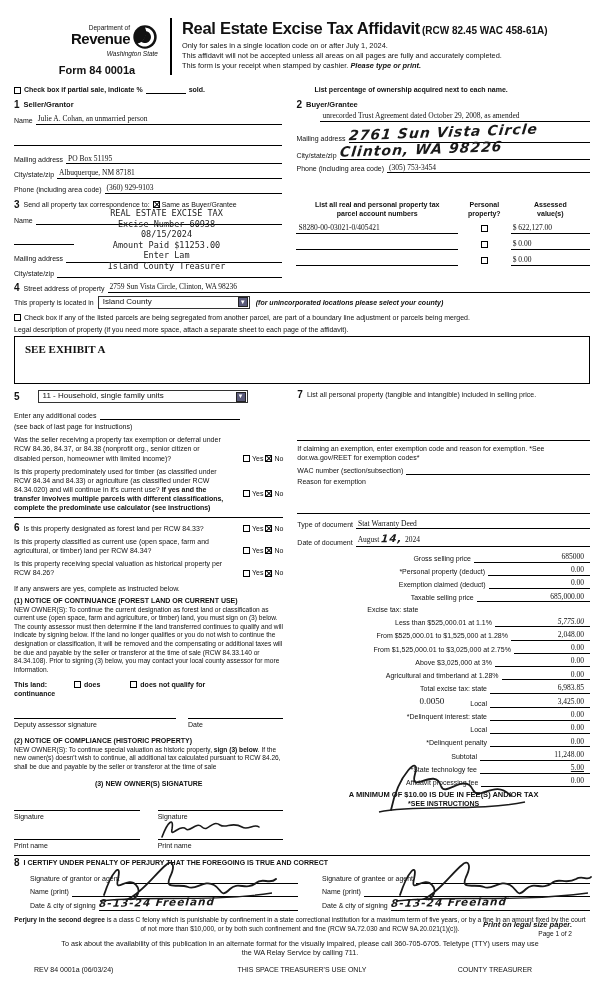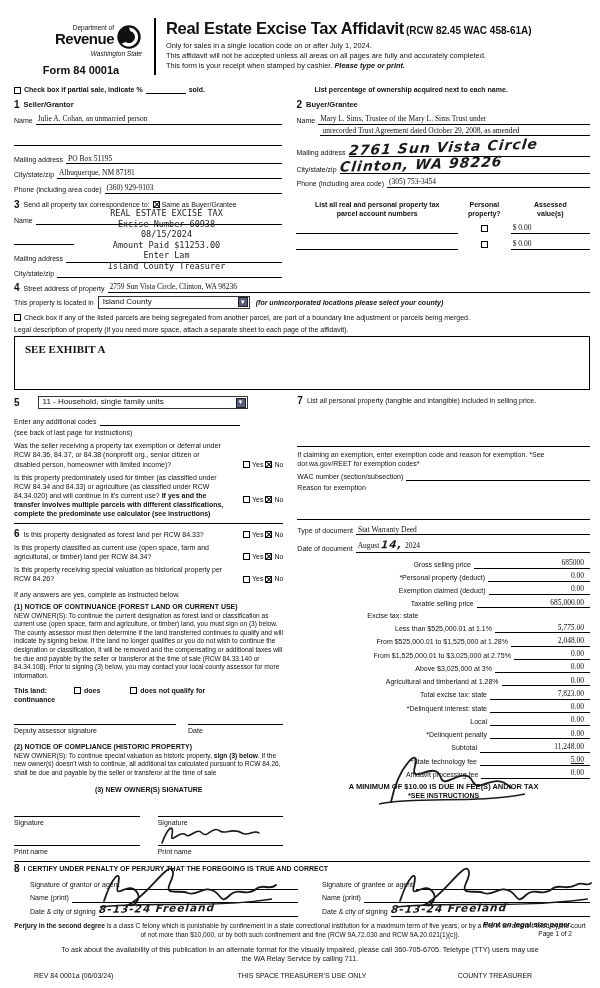--- a/index.html
+++ b/index.html
@@ -39,21 +39,21 @@
   .sig-scribble { position:absolute; pointer-events:none; }
   .qrow { display:flex; justify-content:space-between; align-items:flex-end; margin-top:4px; }
   .qtext { width:210px; }
   .yn { white-space:nowrap; display:flex; align-items:center; gap:2px; flex:none; }
 </style>
 </head>
 <body>
 
 <div class="page">
 
-  <div style="display:flex; padding:16px 10px 4px 20px;">
+  <div style="display:flex; padding:16px 10px 4px 36px;">
     <div style="width:122px; flex:none; text-align:right; padding-top:8px;">
       <div style="display:flex; justify-content:flex-end; align-items:flex-start;">
         <div style="text-align:right; margin-right:2px;">
           <div style="font-size:6.5px;">Department of</div>
           <div style="font-size:15px; font-weight:bold; letter-spacing:-0.5px; line-height:0.9;">Revenue</div>
         </div>
         <span style="display:inline-block;">
           <svg width="26" height="26" viewBox="0 0 30 30">
             <circle cx="15" cy="15" r="13.5" fill="#111"></circle>
             <path d="M15 4 a11 11 0 1 1 -8.5 18.5 a13 13 0 0 0 8.5 -18.5 Z" fill="#fff"></path>
@@ -114,24 +114,20 @@
         <span>Phone (including area code)</span>
         <span class="ul grow" style="margin-left:3px;"><span class="val">(360) 929-9103</span></span>
       </div>
     </div>
 
     <div style="width:52%; padding-left:6px;">
       <div class="rc">
           <span class="sec-num">2</span>
           <span class="sec-title">Buyer/Grantee</span>
         </div>
-      <div class="r" style="margin-top:4px;">
-        <span>Name</span>
-        <span class="ul grow" style="margin-left:3px;"><span class="val">Mary L. Sims, Trustee of the Mary L. Sims Trust under</span></span>
-      </div>
       <div class="ul" style="margin-left:24px; margin-top:1px;"><span class="val">unrecorded Trust Agreement dated October 29, 2008, as amended</span></div>
       <div class="r" style="margin-top:5px; height:16px;">
         <span>Mailing address</span>
         <span class="ul grow" style="margin-left:3px;"><span class="hw hw-big">2761 Sun Vista Circle</span></span>
       </div>
       <div class="r" style="margin-top:2px; height:15px;">
         <span>City/state/zip</span>
         <span class="ul grow" style="margin-left:3px;"><span class="hw hw-big">Clinton, WA 98226</span></span>
       </div>
       <div class="r" style="margin-top:3px;">
@@ -182,20 +178,25 @@
         <div style="width:18%;">
           <div>Personal</div>
             <div>property?</div>
         </div>
         <div style="width:27%;">
           <div>Assessed</div>
             <div>value(s)</div>
         </div>
       </div>
       <div class="r" style="margin-top:3px; height:13px;">
+        <span class="ul" style="width:55%;"><span class="val">S8280-00-03021-0/405421</span></span>
+        <span style="width:18%; text-align:center;"><span class="cb"></span></span>
+        <span class="ul" style="width:27%;"><span class="val">$ 622,127.00</span></span>
+      </div>
+      <div class="r" style="margin-top:3px; height:13px;">
         <span class="ul" style="width:55%;"><span class="val"></span></span>
         <span style="width:18%; text-align:center;"><span class="cb"></span></span>
         <span class="ul" style="width:27%;"><span class="val">$ 0.00</span></span>
       </div>
       <div class="r" style="margin-top:3px; height:13px;">
         <span class="ul" style="width:55%;"><span class="val"></span></span>
         <span style="width:18%; text-align:center;"><span class="cb"></span></span>
         <span class="ul" style="width:27%;"><span class="val">$ 0.00</span></span>
       </div>
     </div>
@@ -213,21 +214,21 @@
         <span>Island County</span>
         <span class="arr">▼</span>
       </span>
       <span class="b i" style="margin-left:6px;">(for unincorporated locations please select your county)</span>
     </div>
     <div class="rc" style="margin-top:4px;">
       <span class="cb"></span>
       <span style="margin-left:3px;">Check box if any of the listed parcels are being segregated from another parcel, are part of a boundary line adjustment or parcels being merged.</span>
     </div>
     <div style="margin-top:3px;">Legal description of property (if you need more space, attach a separate sheet to each page of the affidavit).</div>
-    <div style="border:1.5px solid #000; height:54px; padding:5px 10px; margin-top:2px;">
+    <div style="border:1.5px solid #000; height:48px; padding:5px 10px; margin-top:2px;">
       <span class="serif b" style="font-size:11px;">SEE EXHIBIT A</span>
     </div>
   </div>
 
   <div class="two-col" style="padding:6px 10px 0 14px;">
 
     <div style="width:48.5%; padding-right:10px;">
       <div class="rc">
         <span class="sec-num">5</span>
         <span class="dd" style="width:210px; margin-left:14px;">
@@ -418,21 +419,27 @@
             <span class="tline" style="max-width:95px;"><span class="tval">0.00</span></span>
           </div>
         <div class="trow">
             <span class="grow"></span>
             <span class="tlabel">Agricultural and timberland at 1.28%</span>
             <span class="tline" style="max-width:95px;"><span class="tval">0.00</span></span>
           </div>
         <div class="trow">
             <span class="grow"></span>
             <span class="tlabel">Total excise tax: state</span>
-            <span class="tline" style="max-width:100px;"><span class="tval">7,823.00</span></span>
+            <span class="tline" style="max-width:100px;"><span class="tval">6,983.85</span></span>
+          </div>
+        <div class="trow">
+            <span class="grow"></span>
+            <span class="serif" style="font-size:9px; margin-right:26px;">0.0050</span>
+            <span class="tlabel">Local</span>
+            <span class="tline" style="max-width:100px;"><span class="tval">3,425.00</span></span>
           </div>
         <div class="trow">
             <span class="grow"></span>
             <span class="tlabel">*Delinquent interest: state</span>
             <span class="tline" style="max-width:100px;"><span class="tval">0.00</span></span>
           </div>
         <div class="trow">
             <span class="grow"></span>
             <span class="tlabel">Local</span>
             <span class="tline" style="max-width:100px;"><span class="tval">0.00</span></span>

